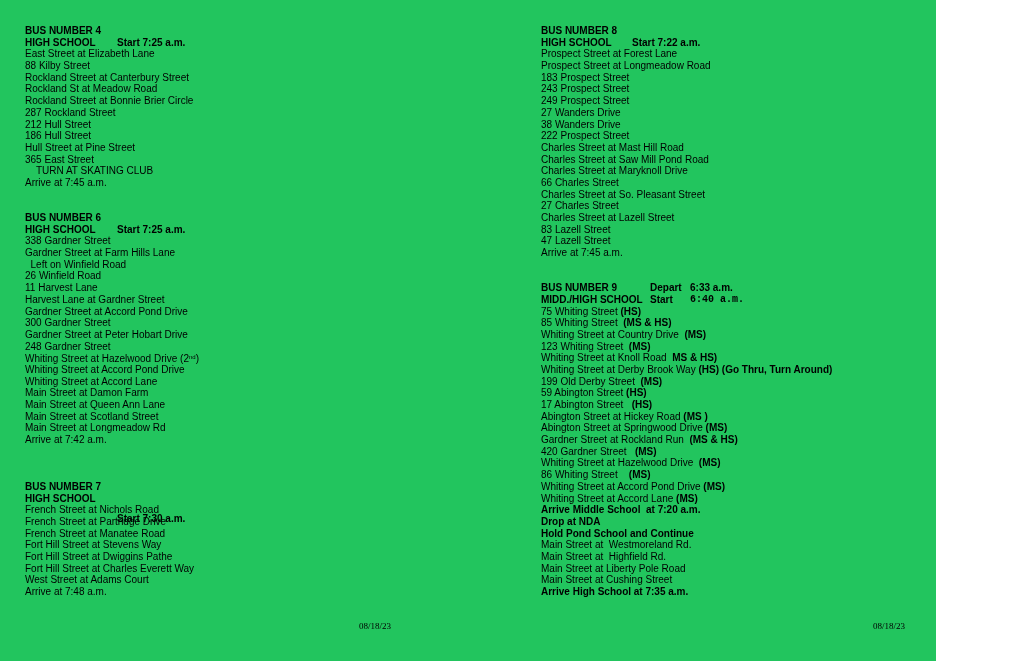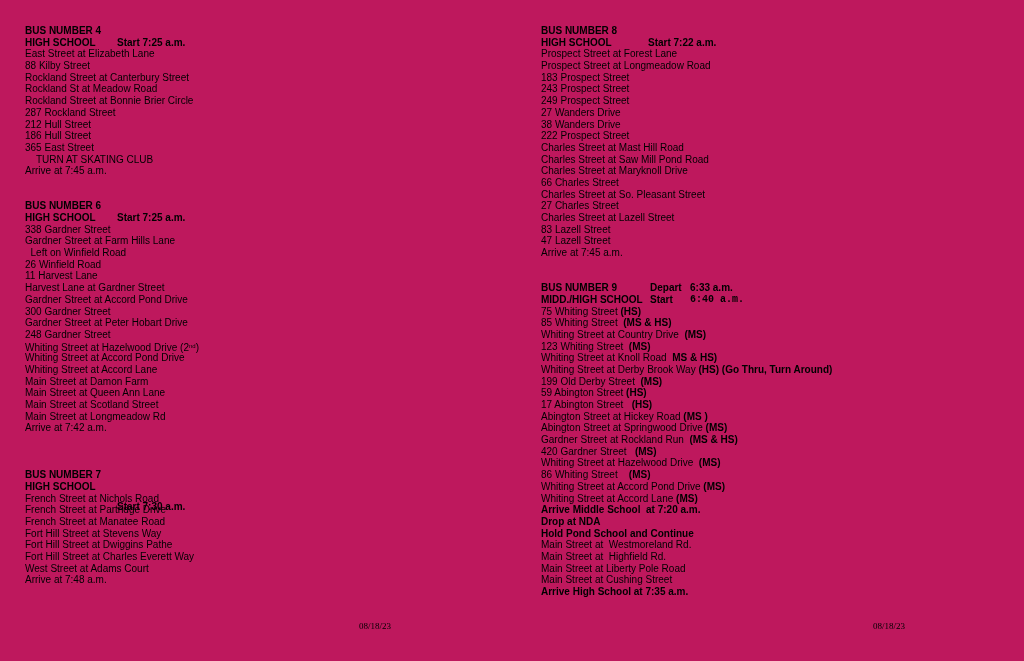--- a/index.html
+++ b/index.html
@@ -2,23 +2,23 @@
 <html><head>
 <meta charset="utf-8">
 <style>
   html, body {
     margin: 0;
     padding: 0;
     background: #ffffff;
   }
   .page {
     position: relative;
-    width: 1024px;
+    width: 936px;
     height: 661px;
-    background: #be185d;
+    background: #22c55e;
     color: #000000;
     font-family: "Liberation Sans", sans-serif;
     font-size: 10px;
     overflow: hidden;
   }
   .column {
     position: absolute;
     top: 25px;
     width: 490px;
   }
@@ -64,20 +64,21 @@
         <div class="line"><span class="b">BUS NUMBER 4</span></div>
         <div class="line"><span class="b">HIGH SCHOOL</span><span class="b seg-abs" style="left: 92px;">Start 7:25 a.m.</span></div>
         <div class="line"><span>East Street at Elizabeth Lane</span></div>
         <div class="line"><span>88 Kilby Street</span></div>
         <div class="line"><span>Rockland Street at Canterbury Street</span></div>
         <div class="line"><span>Rockland St at Meadow Road</span></div>
         <div class="line"><span>Rockland Street at Bonnie Brier Circle</span></div>
         <div class="line"><span>287 Rockland Street</span></div>
         <div class="line"><span>212 Hull Street</span></div>
         <div class="line"><span>186 Hull Street</span></div>
+        <div class="line"><span>Hull Street at Pine Street</span></div>
         <div class="line"><span>365 East Street</span></div>
         <div class="line"><span>    TURN AT SKATING CLUB</span></div>
         <div class="line"><span>Arrive at 7:45 a.m.</span></div>
       </section>
       <section class="bus-section" style="margin-top: 23.4px;">
         <div class="line"><span class="b">BUS NUMBER 6</span></div>
         <div class="line"><span class="b">HIGH SCHOOL</span><span class="b seg-abs" style="left: 92px;">Start 7:25 a.m.</span></div>
         <div class="line"><span>338 Gardner Street</span></div>
         <div class="line"><span>Gardner Street at Farm Hills Lane</span></div>
         <div class="line"><span>  Left on Winfield Road</span></div>
@@ -106,21 +107,21 @@
         <div class="line"><span>Fort Hill Street at Stevens Way</span></div>
         <div class="line"><span>Fort Hill Street at Dwiggins Pathe</span></div>
         <div class="line"><span>Fort Hill Street at Charles Everett Way</span></div>
         <div class="line"><span>West Street at Adams Court</span></div>
         <div class="line"><span>Arrive at 7:48 a.m.</span></div>
       </section>
     </div>
   <div class="column column-right">
       <section class="bus-section" style="margin-top: 0px;">
         <div class="line"><span class="b">BUS NUMBER 8</span></div>
-        <div class="line"><span class="b">HIGH SCHOOL</span><span class="b seg-abs" style="left: 107px;">Start 7:22 a.m.</span></div>
+        <div class="line"><span class="b">HIGH SCHOOL</span><span class="b seg-abs" style="left: 91px;">Start 7:22 a.m.</span></div>
         <div class="line"><span>Prospect Street at Forest Lane</span></div>
         <div class="line"><span>Prospect Street at Longmeadow Road</span></div>
         <div class="line"><span>183 Prospect Street</span></div>
         <div class="line"><span>243 Prospect Street</span></div>
         <div class="line"><span>249 Prospect Street</span></div>
         <div class="line"><span>27 Wanders Drive</span></div>
         <div class="line"><span>38 Wanders Drive</span></div>
         <div class="line"><span>222 Prospect Street</span></div>
         <div class="line"><span>Charles Street at Mast Hill Road</span></div>
         <div class="line"><span>Charles Street at Saw Mill Pond Road</span></div>

